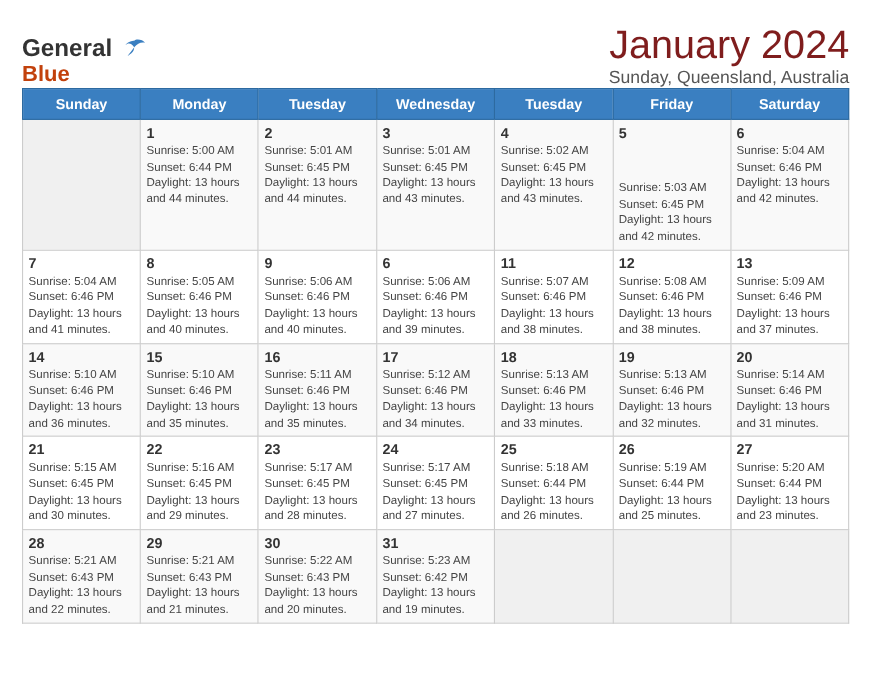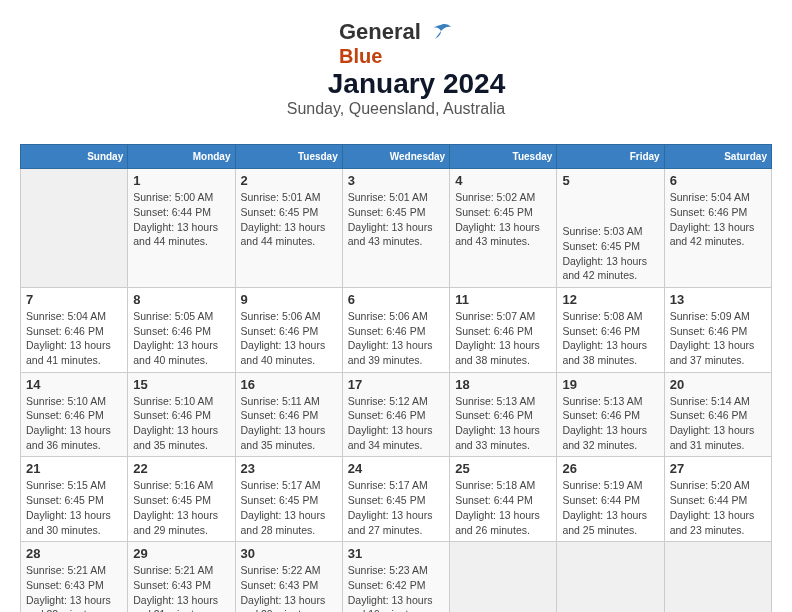--- a/index.html
+++ b/index.html
@@ -6,62 +6,61 @@
     body {
       font-family: Arial, sans-serif;
       background: #fff;
       width: 792px;
       min-height: 612px;
       padding: 20px;
     }
     .header {
       display: flex;
       justify-content: space-between;
-      align-items: center;
-      margin-bottom: 26px;
-      flex-direction: column;
+      align-items: flex-end;
+      margin-bottom: 0;
     }
     .logo {
       display: flex;
       align-items: center;
     }
     .logo-text {
       font-size: 22px;
       font-weight: bold;
       line-height: 1.1;
     }
     .logo-general { color: #333; }
     .logo-icon {
       width: 24px;
       height: 24px;
       margin-left: 2px;
     }
     .title-block {
       text-align: right;
     }
     .month-title {
-      font-size: 28px;
-      font-weight: bold;
-      color: #0f172a;
+      font-size: 36px;
+      font-weight: normal;
+      color: #7f1d1d;
     }
     .location {
       font-size: 16px;
       color: #555;
     }
     .calendar {
       width: 100%;
       border-collapse: collapse;
       font-size: 11px;
     }
     .calendar thead th {
       background-color: #3a7fc1;
       color: #fff;
       padding: 6px 4px;
-      text-align: right;
-      font-size: 10px;
+      text-align: center;
+      font-size: 13px;
       font-weight: bold;
       border: 1px solid #2d6aa0;
     }
     .calendar tbody td {
       border: 1px solid #ccc;
       vertical-align: top;
       padding: 4px 5px;
       width: 108px;
       min-height: 80px;
     }

